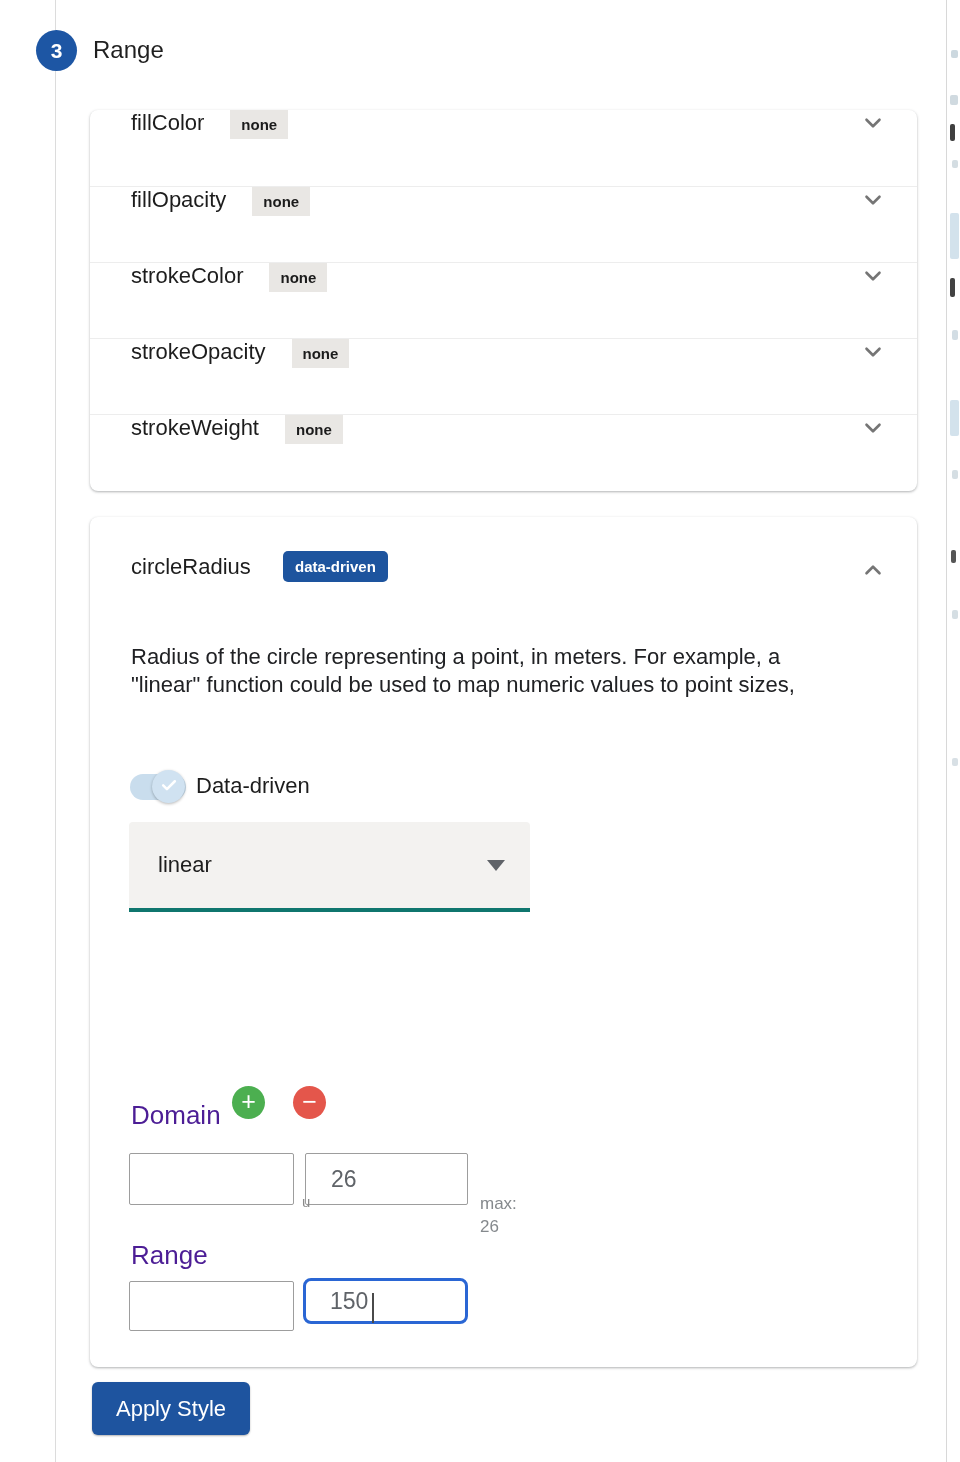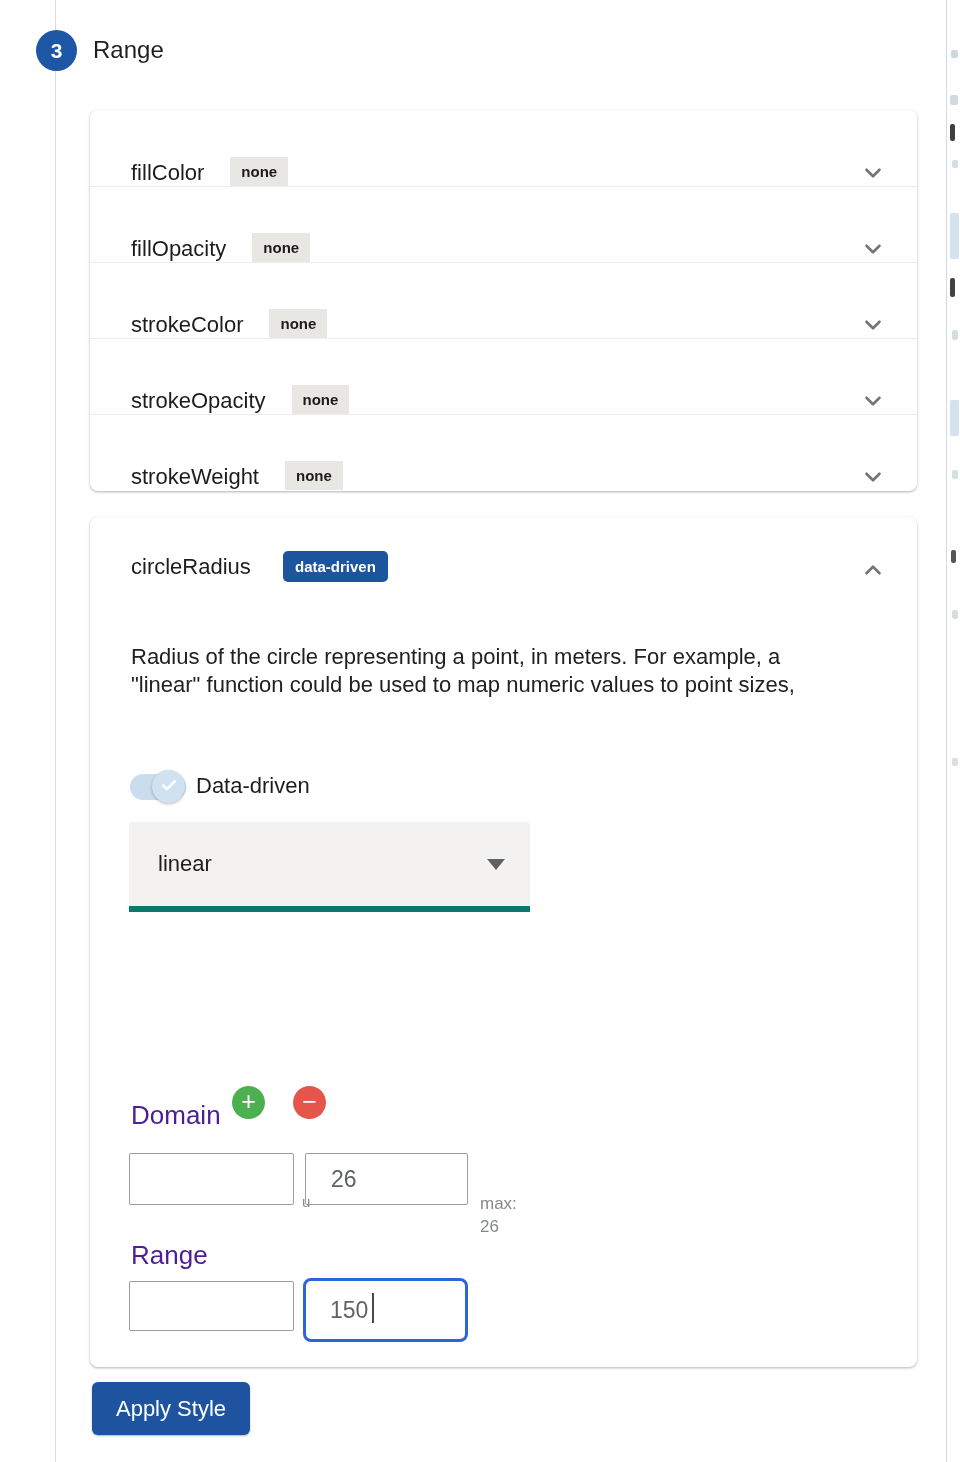--- a/index.html
+++ b/index.html
@@ -14,21 +14,21 @@
                  display:flex; align-items:center; justify-content:center; }
   .step-title { position:absolute; left:93px; top:36px; font-size:24px; color:#1f1f1f; }
 
   
   .card { position:absolute; left:90px; width:827px; background:#fff; border-radius:8px;
           box-shadow:0 1px 3px rgba(60,64,67,.28), 0 1px 2px rgba(60,64,67,.14); }
   .card1 { top:110px; height:381px; }
   .card2 { top:517px; height:850px; }
 
   
-  .prop-row { height:76px; display:flex; align-items:flex-end; padding:0 31px 0 41px; cursor:pointer; }
+  .prop-row { height:76px; display:flex; align-items:flex-start; padding:0 31px 0 41px; cursor:pointer; }
   .prop-row + .prop-row { border-top:1px solid #ededed; }
   .prop-label { font-size:22px; color:#1d1d1d; }
   .badge-none { margin-left:26px; background:#e9e7e4; color:#1b1b1b; font-size:15px; font-weight:700;
                 padding:6px 11px; border-radius:0; }
   .chev { margin-left:auto; display:flex; }
 
   
   .cr-label { position:absolute; left:41px; top:37px; font-size:22px; color:#1d1d1d; }
   .badge-dd { position:absolute; left:193px; top:34px; background:#1d549e; color:#fff; font-size:15px;
               font-weight:700; padding:7px 12px; border-radius:5px; }
@@ -38,21 +38,21 @@
   
   .toggle-track { position:absolute; left:40px; top:257px; width:56px; height:26px; border-radius:13px;
                   background:#c9dded; cursor:pointer; }
   .toggle-thumb { position:absolute; left:62px; top:253px; width:33px; height:33px; border-radius:50%;
                   background:#d0e2f1; box-shadow:0 1px 3px rgba(0,0,0,.28); display:flex;
                   align-items:center; justify-content:center; cursor:pointer; }
   .toggle-label { position:absolute; left:106px; top:256px; font-size:22px; color:#1d1d1d; }
 
   
   .selectbox { position:absolute; left:39px; width:401px; height:90px; background:#f3f2f0;
-               border-radius:4px 4px 0 0; border-bottom:6px solid #0f766e; cursor:pointer;
+               border-radius:4px 4px 0 0; border-bottom:4px solid #0f766e; cursor:pointer;
                display:flex; align-items:center; padding:0 25px 0 29px; }
   .sel1 { top:305px; } .sel2 { top:426px; }
   .selectbox .sel-val { font-size:22px; color:#1d1d1d; }
   .sel-arrow { margin-left:auto; width:0; height:0; border-left:9px solid transparent;
                border-right:9px solid transparent; border-top:11px solid #5f6368; }
 
   
   .sec-label { position:absolute; left:41px; font-size:26px; color:#4c1d95; }
   .lbl-domain { top:583px; } .lbl-range { top:723px; }
   .round-btn { position:absolute; top:569px; width:33px; height:33px; border-radius:50%; border:none;
@@ -63,21 +63,21 @@
 
   .txt-input { border:1px solid #9d9d9d; border-radius:2px; background:#fff; font-family:"Liberation Sans",sans-serif;
                font-size:23px; color:#5f6368; padding-left:25px; outline:none; }
   .in-d1 { position:absolute; left:39px;  top:636px; width:165px; height:52px; }
   .in-d2 { position:absolute; left:215px; top:636px; width:163px; height:52px; }
   .in-r1 { position:absolute; left:39px;  top:764px; width:165px; height:50px; }
   .stray-mark { position:absolute; left:212px; top:676px; font-size:15px; color:#8a8a8a; }
 
   .helper { position:absolute; left:390px; top:653px; font-size:17px; line-height:23px; color:#85898d;margin-top:22px; }
 
-  .focus-wrap { position:absolute; left:213px; top:761px; width:165px; height:64px;
+  .focus-wrap { position:absolute; left:213px; top:761px; width:165px; height:46px;
                 border:3px solid #2a66d4; border-radius:8px; background:#fff;
                 display:flex; align-items:center; }
   .focus-wrap input { border:none; outline:none; width:100%; height:100%; background:transparent;
                       font-family:"Liberation Sans",sans-serif; font-size:23px; color:#5f6368;
                       padding-left:24px; border-radius:6px; }
   .caret { position:absolute; left:66px; top:12px; width:2px; height:30px; background:#4a4a4a; }
 
   
   .apply-btn { position:absolute; left:92px; top:1382px; width:158px; height:53px; background:#1e549f;
                border:none; border-radius:6px; color:#fff; font-size:22px; font-family:"Liberation Sans",sans-serif;

